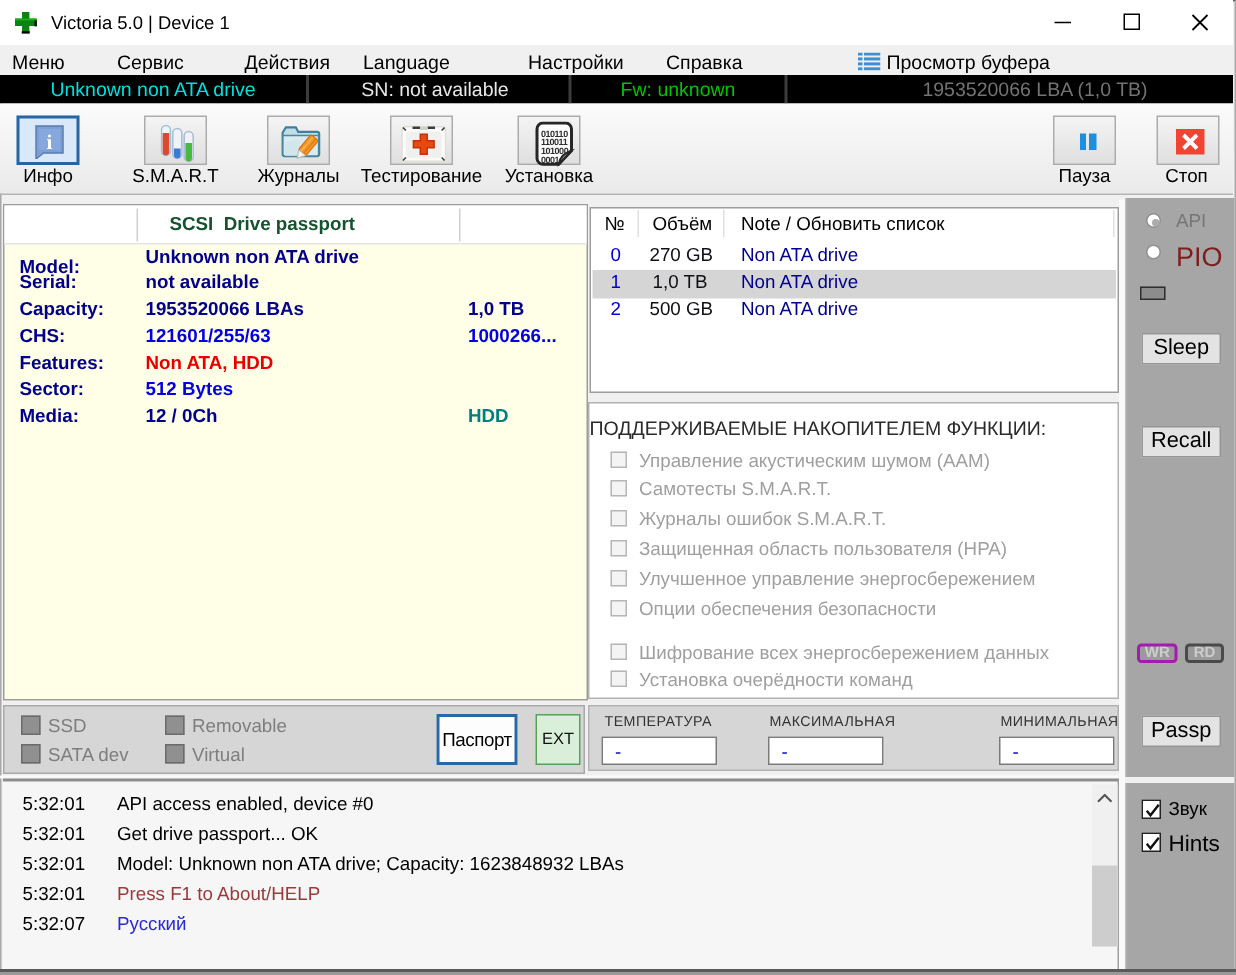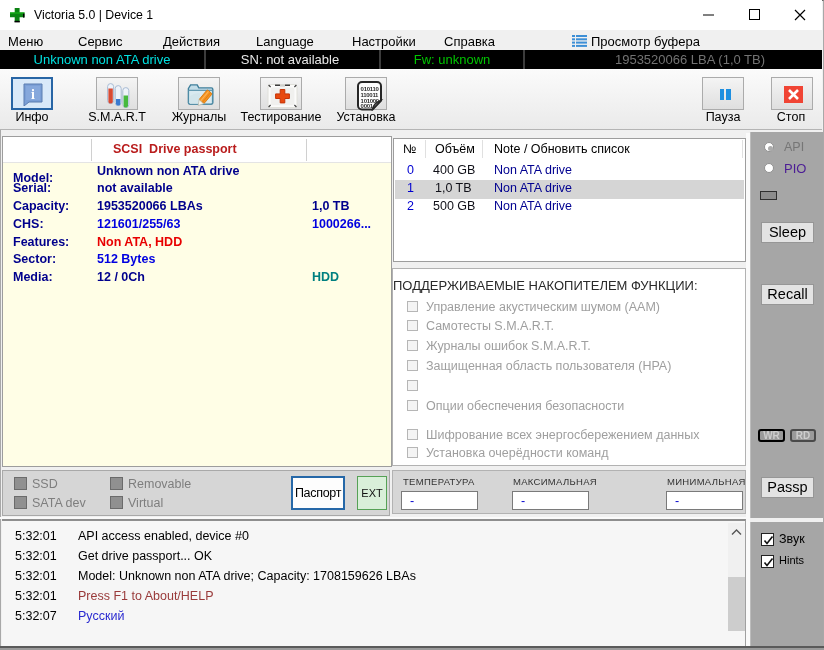--- a/index.html
+++ b/index.html
@@ -76,21 +76,21 @@
     </svg>
   <svg class="winbtn" style="left:777px" width="46" height="30">
       <path d="M18 10 L28 20 M28 10 L18 20" stroke="#000" stroke-width="1.2" fill="none"></path>
     </svg>
 </div>
 
 <div id="menubar">
   <div class="mitem" style="left:8px">Меню</div>
   <div class="mitem" style="left:78px">Сервис</div>
   <div class="mitem" style="left:163px">Действия</div>
-  <div class="mitem" style="left:256px">Language</div>
+  <div class="mitem" style="left:242px">Language</div>
   <div class="mitem" style="left:352px">Настройки</div>
   <div class="mitem" style="left:444px">Справка</div>
   <svg class="abs" style="left:572px;top:5px" width="15" height="12" viewBox="0 0 15 12">
     <g fill="#3d8fd6">
         <rect x="0" y="0" width="3" height="2"></rect>
         <rect x="4" y="0" width="11" height="2"></rect>
         <rect x="0" y="3.3" width="3" height="2"></rect>
         <rect x="4" y="3.3" width="11" height="2"></rect>
         <rect x="0" y="6.6" width="3" height="2"></rect>
         <rect x="4" y="6.6" width="11" height="2"></rect>
@@ -178,21 +178,21 @@
   <div class="tlabel" style="left:237px;width:88px">Тестирование</div>
   <div class="tlabel" style="left:327px;width:78px">Установка</div>
   <div class="tlabel" style="left:681px;width:84px">Пауза</div>
   <div class="tlabel" style="left:749px;width:84px">Стоп</div>
 </div>
 
 <div id="passport">
   <div id="pass-head">
     <div class="phdiv" style="left:88px"></div>
     <div class="phdiv" style="left:303px"></div>
-    <div style="position:absolute;left:110px;top:5px;font-size:12.5px;font-weight:bold;color:#b91c1c">SCSI&nbsp; Drive passport</div>
+    <div style="position:absolute;left:110px;top:5px;font-size:12.5px;font-weight:bold;color:#14532d">SCSI&nbsp; Drive passport</div>
   </div>
   <div class="prow" style="top:34px;color:#00008c">Model:</div>
     <div class="pval" style="top:27px;color:#00008c">Unknown non ATA drive</div>
   <div class="prow" style="top:44px;color:#00008c">Serial:</div>
     <div class="pval" style="top:44px;color:#00008c">not available</div>
   <div class="prow" style="top:62px;color:#00008c">Capacity:</div>
     <div class="pval" style="top:62px;color:#00008c">1953520066 LBAs</div>
     <div class="pval2" style="top:62px;color:#00008c">1,0 TB</div>
   <div class="prow" style="top:80px;color:#00008c">CHS:</div>
     <div class="pval" style="top:80px;color:#0000e0">121601/255/63</div>
@@ -221,41 +221,42 @@
 
 <div id="devtable">
   <div class="dth" style="left:9px">№</div>
   <div class="dth" style="left:41px">Объём</div>
   <div class="dth" style="left:100px">Note / Обновить список</div>
   <div class="dcol" style="left:31px"></div>
   <div class="dcol" style="left:88px"></div>
   <div class="dcol" style="left:348px"></div>
   <div style="position:absolute;left:1px;top:41px;width:349px;height:19px;background:#d5d5d5"></div>
   <div class="drow" style="left:13px;top:24px;color:#0000d0">0</div>
-  <div class="drow" style="left:39px;top:24px;color:#101018">400 GB</div>
+  <div class="drow" style="left:39px;top:24px;color:#101018">270 GB</div>
   <div class="drow" style="left:100px;top:24px;color:#000090">Non ATA drive</div>
   <div class="drow" style="left:13px;top:42px;color:#0000d0">1</div>
   <div class="drow" style="left:41px;top:42px;color:#101018">1,0 TB</div>
   <div class="drow" style="left:100px;top:42px;color:#000090">Non ATA drive</div>
   <div class="drow" style="left:13px;top:60px;color:#0000d0">2</div>
   <div class="drow" style="left:39px;top:60px;color:#101018">500 GB</div>
   <div class="drow" style="left:100px;top:60px;color:#000090">Non ATA drive</div>
 </div>
 
 <div id="funcs">
   <div style="position:absolute;left:0;width:354px;top:9px;text-align:left;font-size:13px;color:#2a2a2a">ПОДДЕРЖИВАЕМЫЕ НАКОПИТЕЛЕМ ФУНКЦИИ:</div>
   <div class="fchk" style="top:32px"></div>
     <div class="flab" style="top:31px">Управление акустическим шумом (AAM)</div>
   <div class="fchk" style="top:51px"></div>
     <div class="flab" style="top:50px">Самотесты S.M.A.R.T.</div>
   <div class="fchk" style="top:71px"></div>
     <div class="flab" style="top:70px">Журналы ошибок S.M.A.R.T.</div>
   <div class="fchk" style="top:91px"></div>
     <div class="flab" style="top:90px">Защищенная область пользователя (HPA)</div>
   <div class="fchk" style="top:111px"></div>
+    <div class="flab" style="top:110px">Улучшенное управление энергосбережением</div>
   <div class="fchk" style="top:131px"></div>
     <div class="flab" style="top:130px">Опции обеспечения безопасности</div>
   <div class="fchk" style="top:160px"></div>
     <div class="flab" style="top:159px">Шифрование всех энергосбережением данных</div>
   <div class="fchk" style="top:178px"></div>
     <div class="flab" style="top:177px">Установка очерёдности команд</div>
 </div>
 
 <div id="temps">
   <div class="tlab" style="left:10px">ТЕМПЕРАТУРА</div>
@@ -264,49 +265,49 @@
   <div class="tbox" style="left:8px">-</div>
   <div class="tbox" style="left:119px">-</div>
   <div class="tbox" style="left:273px">-</div>
 </div>
 
 <div id="rpanel">
   <div class="abs" style="left:13px;top:10px;width:10px;height:10px;border-radius:50%;background:#fff;border:1px solid #909090"></div>
   <div class="abs" style="left:16.5px;top:13.5px;width:5px;height:5px;border-radius:50%;background:#ababab"></div>
   <div class="abs" style="left:33px;top:8px;font-size:12.5px;color:#767676">API</div>
   <div class="abs" style="left:13px;top:31px;width:10px;height:10px;border-radius:50%;background:#fff;border:1px solid #909090"></div>
-  <div class="abs" style="left:33px;top:29px;font-size:13px;color:#4c1d95">PIO</div>
+  <div class="abs" style="left:33px;top:29px;font-size:18px;color:#7f1d1d">PIO</div>
   <div class="abs" style="left:9px;top:59px;width:17px;height:9px;background:#8c8c8c;border:1.5px solid #2e2e2e"></div>
   <div class="rbtn" style="top:90px">Sleep</div>
   <div class="rbtn" style="top:152px">Recall</div>
-  <div class="abs" style="left:7px;top:297px;width:27px;height:13px;background:#9a9a9a;border:2px solid #000000;border-radius:3px;font-size:10px;line-height:9px;font-weight:bold;color:#cdcdcd;text-align:center">WR</div>
+  <div class="abs" style="left:7px;top:297px;width:27px;height:13px;background:#9a9a9a;border:2px solid #a21caf;border-radius:3px;font-size:10px;line-height:9px;font-weight:bold;color:#cdcdcd;text-align:center">WR</div>
   <div class="abs" style="left:39px;top:297px;width:26px;height:13px;background:#9a9a9a;border:2px solid #4a4a4a;border-radius:3px;font-size:10px;line-height:9px;font-weight:bold;color:#cdcdcd;text-align:center">RD</div>
   <div class="rbtn" style="top:345px">Passp</div>
 </div>
 <div id="rpanel2">
   <div class="abs" style="left:10px;top:11px;width:13px;height:13px;background:#fff;border:1px solid #222"></div>
   <svg class="abs" style="left:12px;top:13px" width="11" height="11" viewBox="0 0 11 11">
       <path d="M1.5 5.5 L4 8.5 L9.5 1.5" stroke="#111" stroke-width="1.6" fill="none"></path>
     </svg>
   <div class="abs" style="left:28px;top:10px;font-size:12.5px;color:#000">Звук</div>
   <div class="abs" style="left:10px;top:33px;width:13px;height:13px;background:#fff;border:1px solid #222"></div>
   <svg class="abs" style="left:12px;top:35px" width="11" height="11" viewBox="0 0 11 11">
       <path d="M1.5 5.5 L4 8.5 L9.5 1.5" stroke="#111" stroke-width="1.6" fill="none"></path>
     </svg>
-  <div class="abs" style="left:28px;top:32px;font-size:11px;color:#000">Hints</div>
+  <div class="abs" style="left:28px;top:32px;font-size:15px;color:#000">Hints</div>
 </div>
 
 <div class="abs" style="left:0;top:517px;width:746px;height:2px;background:#fafafa"></div>
 <div id="logarea">
   <div class="logline" style="left:13px;top:8px">5:32:01</div>
     <div class="logline" style="left:76px;top:8px">API access enabled, device #0</div>
   <div class="logline" style="left:13px;top:28px">5:32:01</div>
     <div class="logline" style="left:76px;top:28px">Get drive passport... OK</div>
   <div class="logline" style="left:13px;top:48px">5:32:01</div>
-    <div class="logline" style="left:76px;top:48px">Model: Unknown non ATA drive; Capacity: 1708159626 LBAs</div>
+    <div class="logline" style="left:76px;top:48px">Model: Unknown non ATA drive; Capacity: 1623848932 LBAs</div>
   <div class="logline" style="left:13px;top:68px">5:32:01</div>
     <div class="logline" style="left:76px;top:68px;color:#993a3a">Press F1 to About/HELP</div>
   <div class="logline" style="left:13px;top:88px">5:32:07</div>
     <div class="logline" style="left:76px;top:88px;color:#2a2ad0">Русский</div>
   <div class="abs" style="left:726px;top:2px;width:17px;height:108px;background:#f0f0f0"></div>
   <svg class="abs" style="left:729px;top:8px" width="11" height="7" viewBox="0 0 11 7">
       <path d="M1 5.5 L5.5 1 L10 5.5" stroke="#555" stroke-width="1.4" fill="none"></path>
     </svg>
   <div class="abs" style="left:726px;top:56px;width:17px;height:54px;background:#cdcdcd"></div>
 </div>

